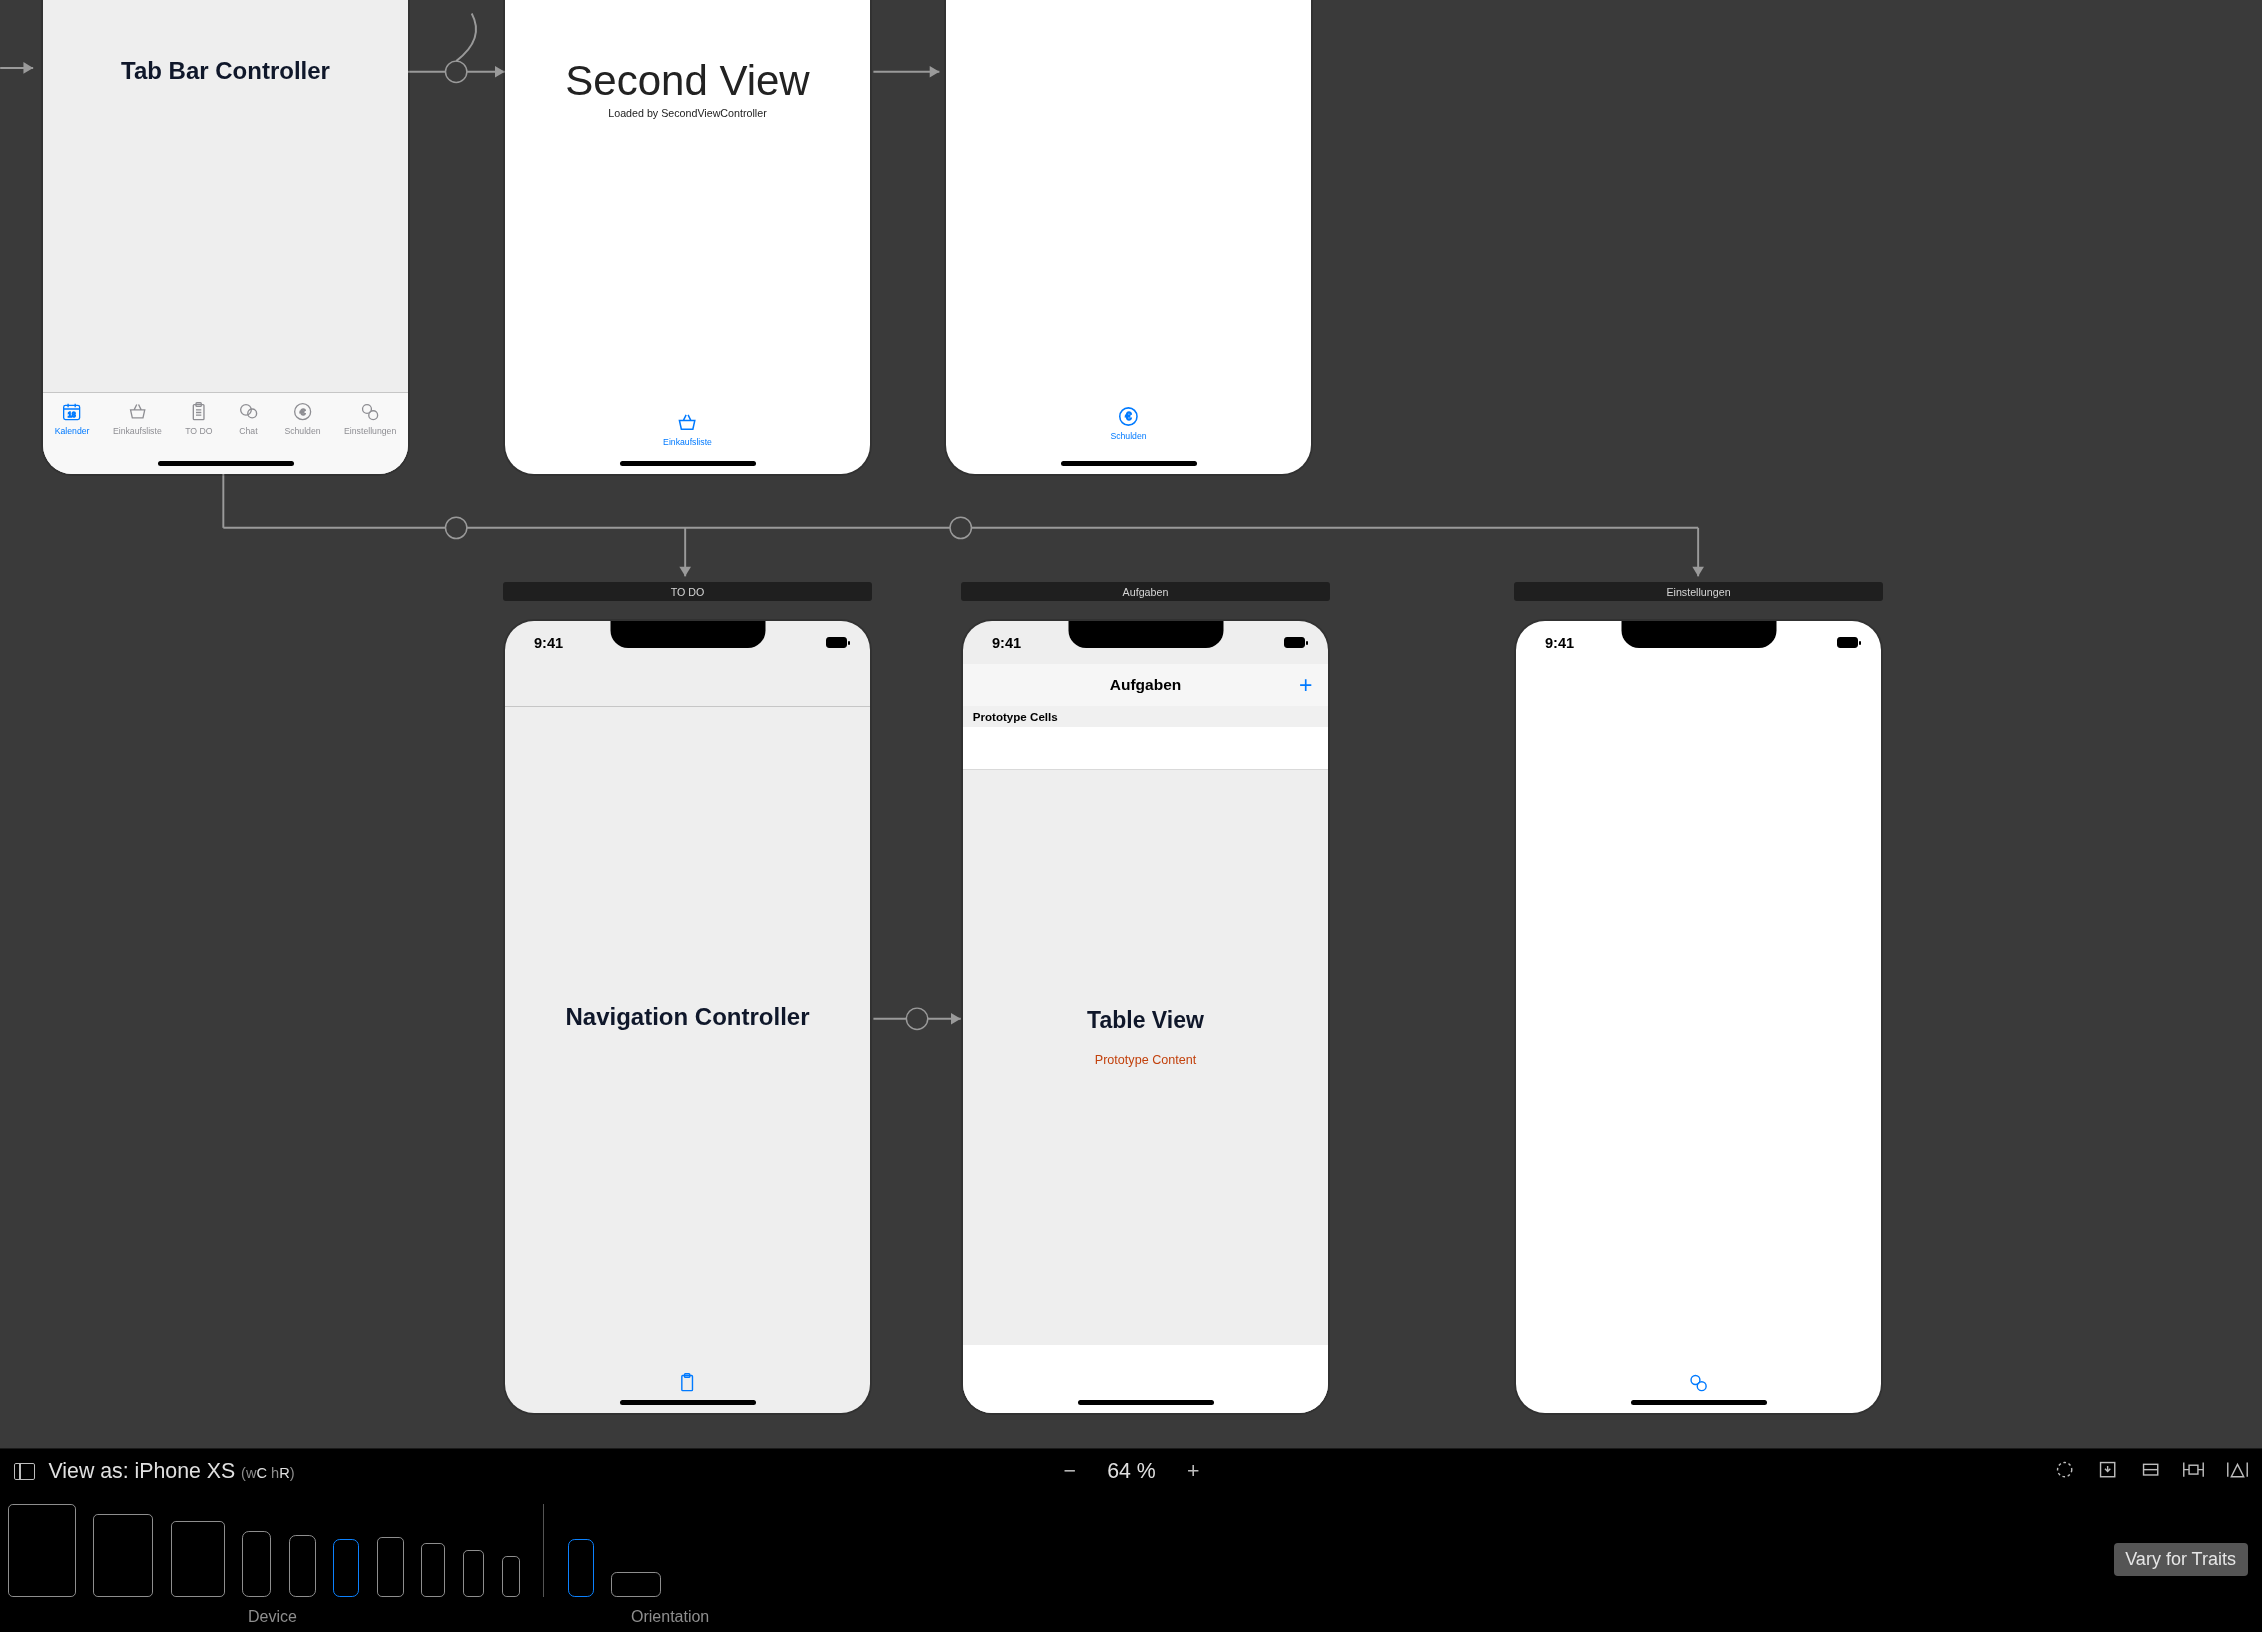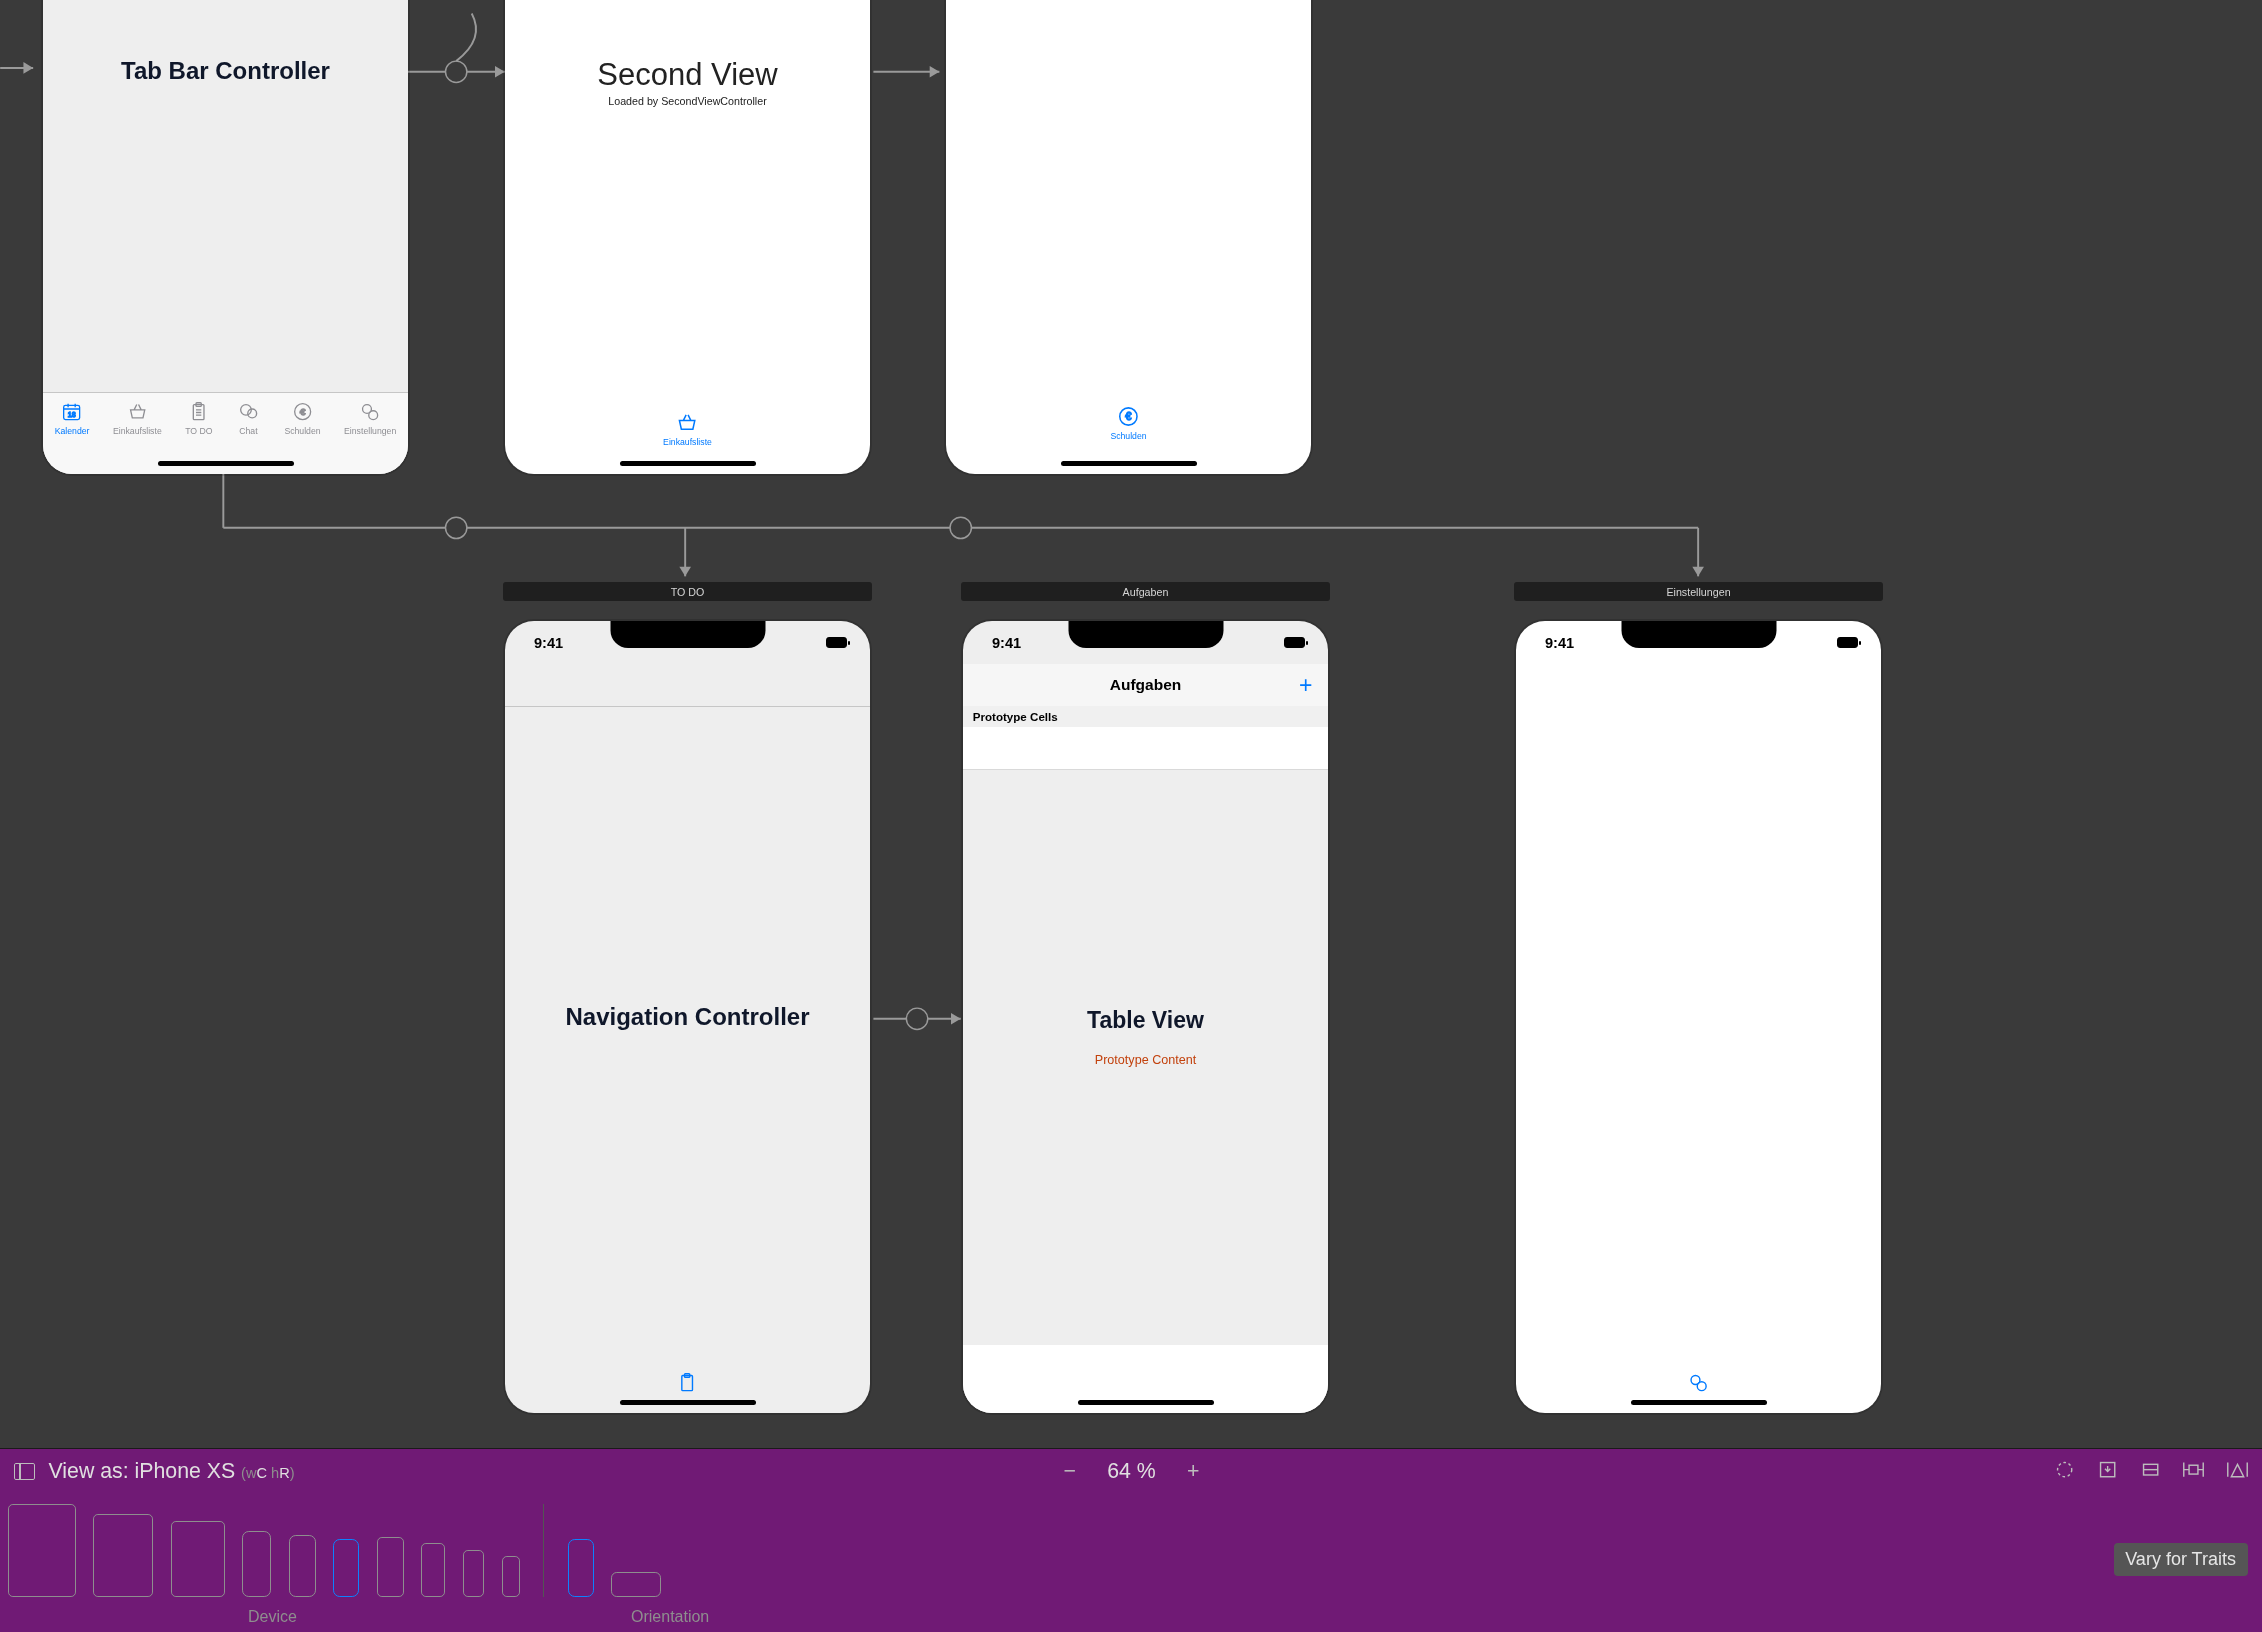--- a/index.html
+++ b/index.html
@@ -187,21 +187,21 @@
     fill: #3a3a3a;
     stroke: #9a9a9a;
     stroke-width: 1.5;
   }
 
   
   .bottom-bar {
     position: absolute;
     left: 0; right: 0; bottom: 0;
     height: 184px;
-    background: #701a75;
+    background: #000000;
     border-top: 1px solid #1a1a1a;
   }
   .viewas-row {
     height: 45px;
     display: flex;
     align-items: center;
     padding: 0 13.6px;
     gap: 15.5px;
     color: #e0e0e0;
   }
@@ -368,21 +368,21 @@
             </svg>
         </span>
         <span>Einstellungen</span>
       </div>
     </div>
     <div class="home-indicator"></div>
   </div>
 
   <div class="phone cut-top" style="left:505px; top:-314px;">
     <div style="position:absolute; top:371px; width:100%; text-align:center;">
-      <div style="font-size:31px; font-weight:400; color:#222;">Second View</div>
+      <div style="font-size:42px; font-weight:400; color:#222;">Second View</div>
       <div style="font-size:10.7px; color:#222; margin-top:1.9px;">Loaded by SecondViewController</div>
     </div>
     <div class="single-tab-bottom" style="bottom:27px;">
       <span class="tabicon">
         <svg width="23" height="23" viewBox="0 0 24 24" fill="none" stroke="#007aff" stroke-width="1.6">
             <path d="M4 10h16l-2 9H6zM8 10l3-6M16 10l-3-6"></path>
           </svg>
       </span>
       <span>Einkaufsliste</span>
     </div>

